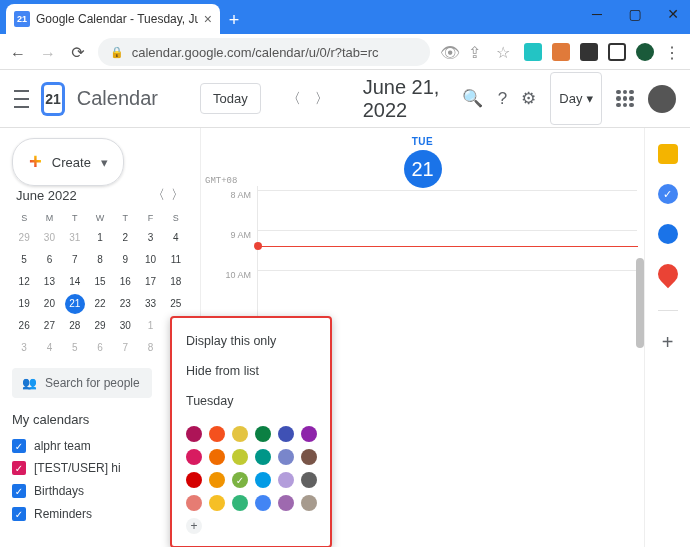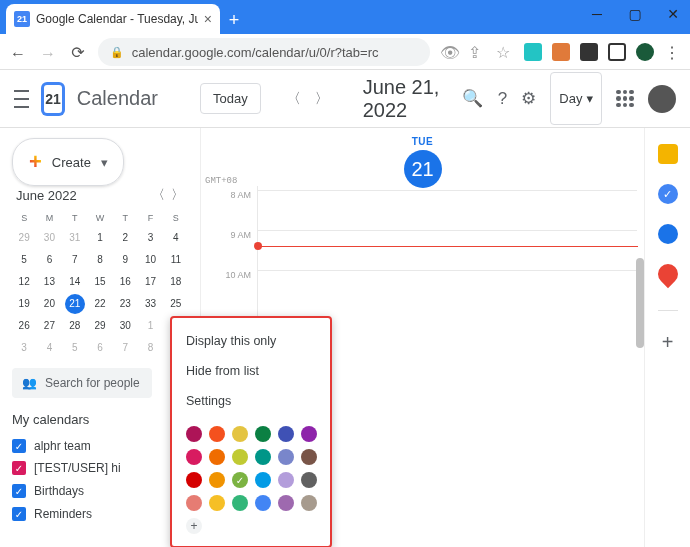--- a/index.html
+++ b/index.html
@@ -313,21 +313,21 @@
     <div class="sp-icon maps"></div>
     <div class="sp-divider"></div>
     <div class="sp-plus">+</div>
   </div>
 </div>
 
 <div class="ctx-menu">
   <div id="ctx-items">
       <div class="ctx-item">Display this only</div>
       <div class="ctx-item">Hide from list</div>
-      <div class="ctx-item">Settings</div>
+      <div class="ctx-item">Tuesday</div>
     </div>
   <div class="color-grid" id="color-grid">
       <div class="color-dot" style="background: rgb(173, 20, 87);"></div>
       <div class="color-dot" style="background: rgb(244, 81, 30);"></div>
       <div class="color-dot" style="background: rgb(228, 196, 65);"></div>
       <div class="color-dot" style="background: rgb(11, 128, 67);"></div>
       <div class="color-dot" style="background: rgb(63, 81, 181);"></div>
       <div class="color-dot" style="background: rgb(142, 36, 170);"></div>
       <div class="color-dot" style="background: rgb(216, 27, 96);"></div>
       <div class="color-dot" style="background: rgb(239, 108, 0);"></div>

